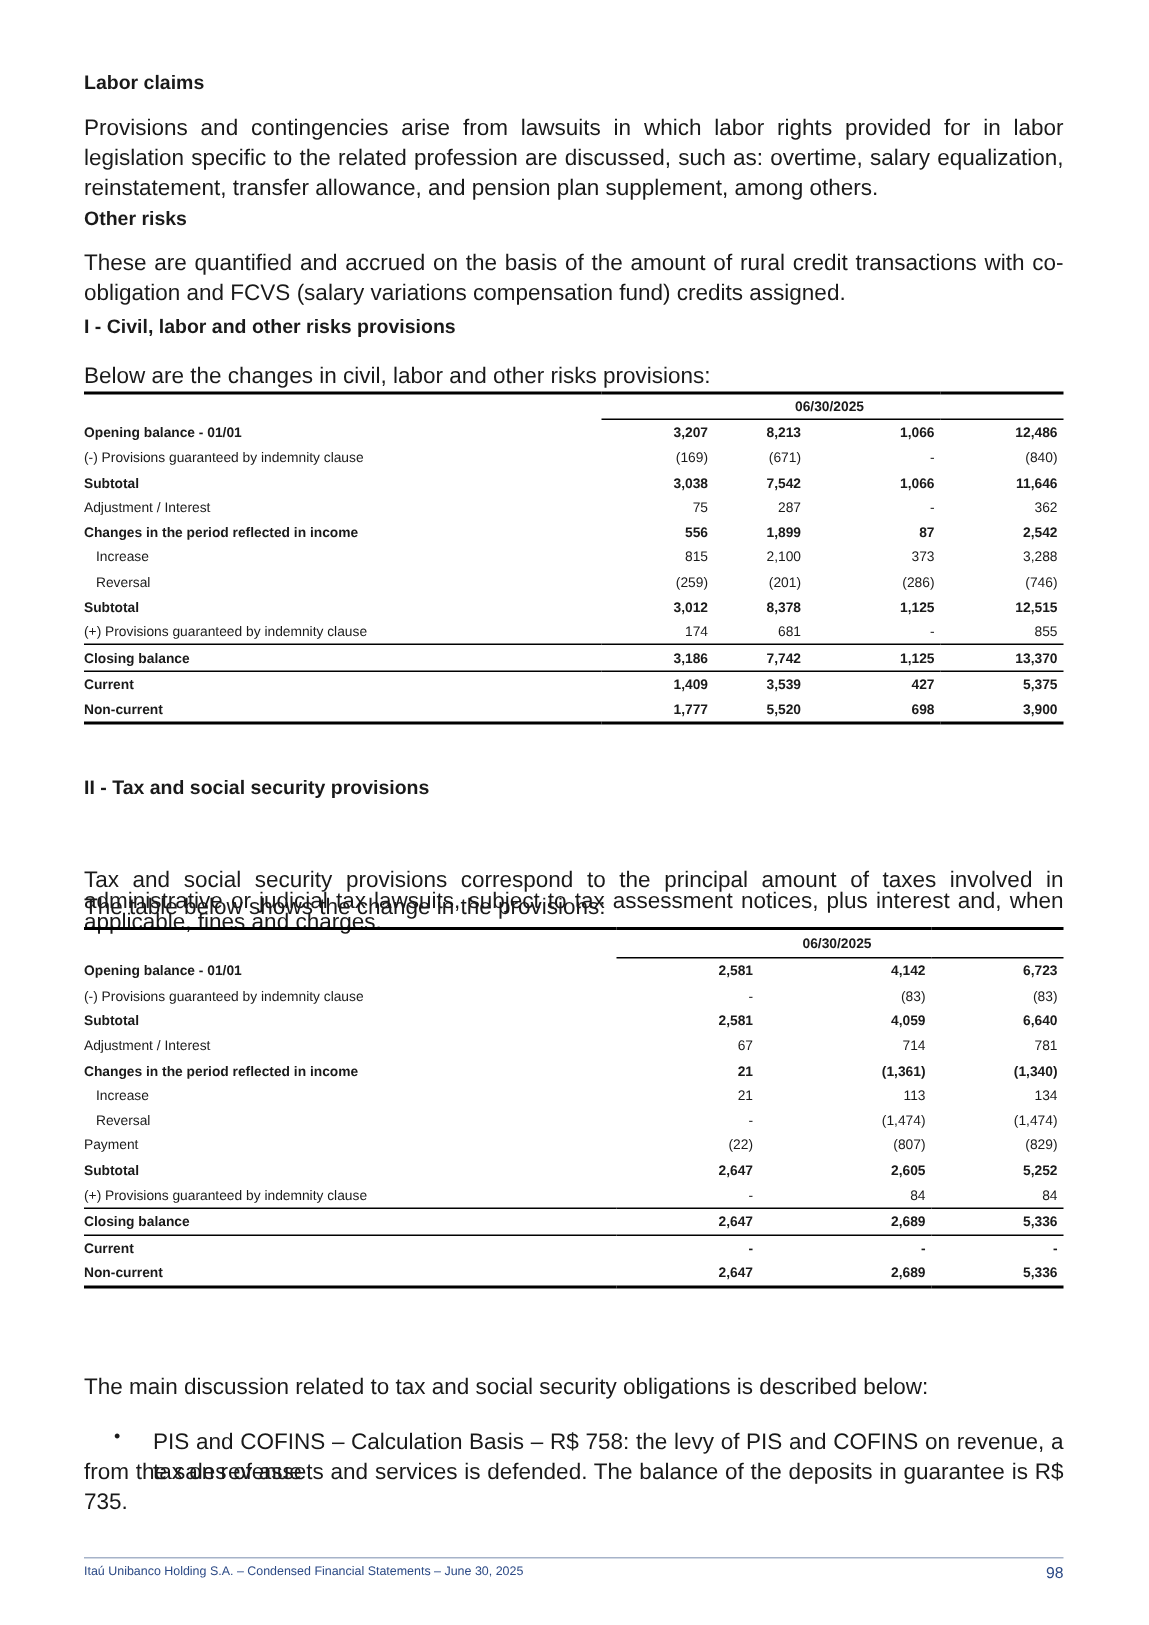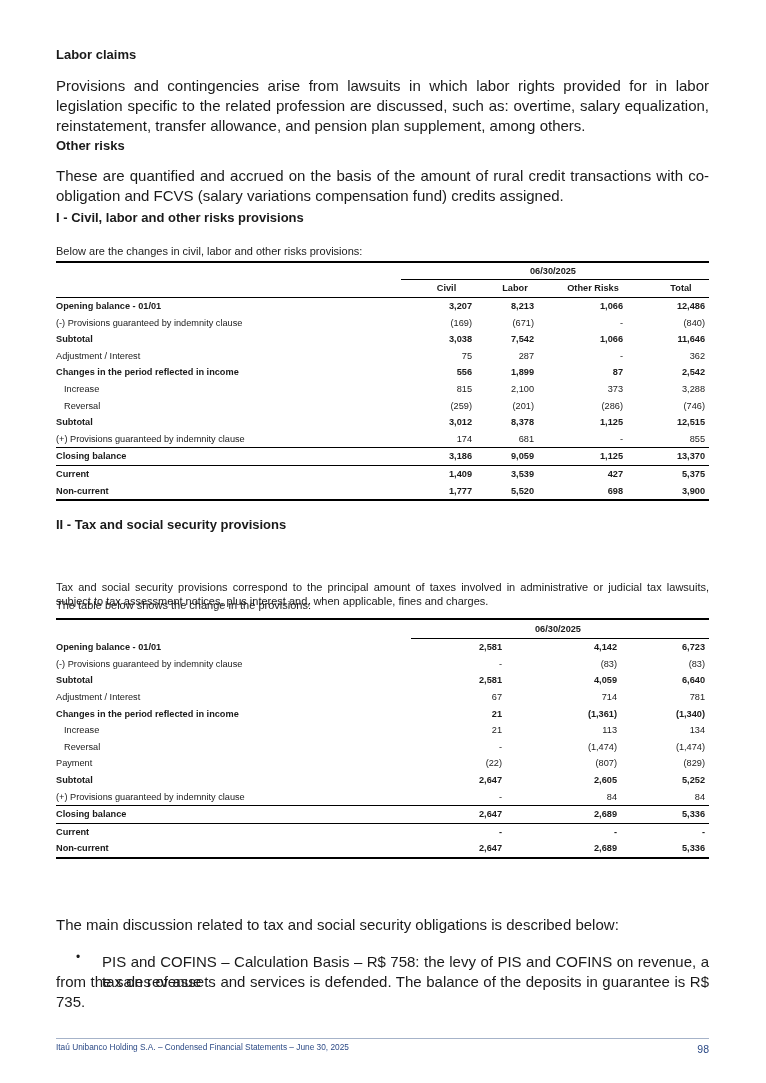--- a/index.html
+++ b/index.html
@@ -1,21 +1,21 @@
 <!DOCTYPE html>
 <html><head>
 <meta charset="utf-8">
 <style>
   html, body { margin: 0; padding: 0; background: #ffffff; }
   body { width: 766px; height: 1083px; position: relative; overflow: hidden;
          font-family: "Liberation Sans", sans-serif; color: #1a1a1a; }
   .page { position: absolute; left: 56px; top: 0; width: 653px; }
   h3 { font-size: 13px; font-weight: bold; margin: 0; position: absolute; left: 0; }
   p.body { font-size: 15px; line-height: 20px; margin: 0; text-align: justify; position: absolute; left: 0; width: 653px; }
-  p.small { font-size: 11px; line-height: 14px; margin: 0; text-align: justify; position: absolute; left: 0; width: 653px; }
+  p.small { font-size: 15px; line-height: 14px; margin: 0; text-align: justify; position: absolute; left: 0; width: 653px; }
 
   table.fin { border-collapse: collapse; position: absolute; left: 0; width: 653px; font-size: 9.2px; }
   table.fin td, table.fin th { padding: 0 4px 0 0; height: 16.6px; white-space: nowrap; }
   table.fin td.num { text-align: right; }
   table.fin tr.bold td { font-weight: bold; }
   table.fin td.indent { padding-left: 8px; }
   .top-rule { border-top: 2.5px solid #000; }
   .mid-rule { border-bottom: 1.5px solid #000; }
   .thin-rule td { border-top: 1px solid #000; }
   .bottom-rule td { border-bottom: 2.5px solid #000; }
@@ -48,27 +48,20 @@
         <col style="width:75px">
         <col style="width:62px">
         <col style="width:89px">
         <col style="width:82px">
     </colgroup>
     <tbody>
         <tr class="top-rule">
       <th></th>
       <th colspan="4" class="center mid-rule" style="height:16px">06/30/2025</th>
     </tr>
-    <tr style="border-bottom:1.5px solid #000">
-      <th></th>
-      <th class="colhead" style="text-align:center;padding-left:20px">Civil</th>
-      <th class="colhead" style="text-align:center;padding-left:20px">Labor</th>
-      <th class="colhead" style="text-align:center;padding-left:25px">Other Risks</th>
-      <th class="colhead" style="text-align:center;padding-left:30px">Total</th>
-    </tr>
     <tr class="bold">
       <td>Opening balance - 01/01</td>
       <td class="num">3,207</td>
       <td class="num">8,213</td>
       <td class="num">1,066</td>
       <td class="num">12,486</td>
     </tr>
     <tr>
       <td>(-) Provisions guaranteed by indemnity clause</td>
       <td class="num">(169)</td>
@@ -121,21 +114,21 @@
     <tr>
       <td>(+) Provisions guaranteed by indemnity clause</td>
       <td class="num">174</td>
       <td class="num">681</td>
       <td class="num">-</td>
       <td class="num">855</td>
     </tr>
     <tr class="bold thin-rule">
       <td>Closing balance</td>
       <td class="num">3,186</td>
-      <td class="num">9,059</td>
+      <td class="num">7,742</td>
       <td class="num">1,125</td>
       <td class="num">13,370</td>
     </tr>
     <tr class="bold thin-rule">
       <td>Current</td>
       <td class="num">1,409</td>
       <td class="num">3,539</td>
       <td class="num">427</td>
       <td class="num">5,375</td>
     </tr>

